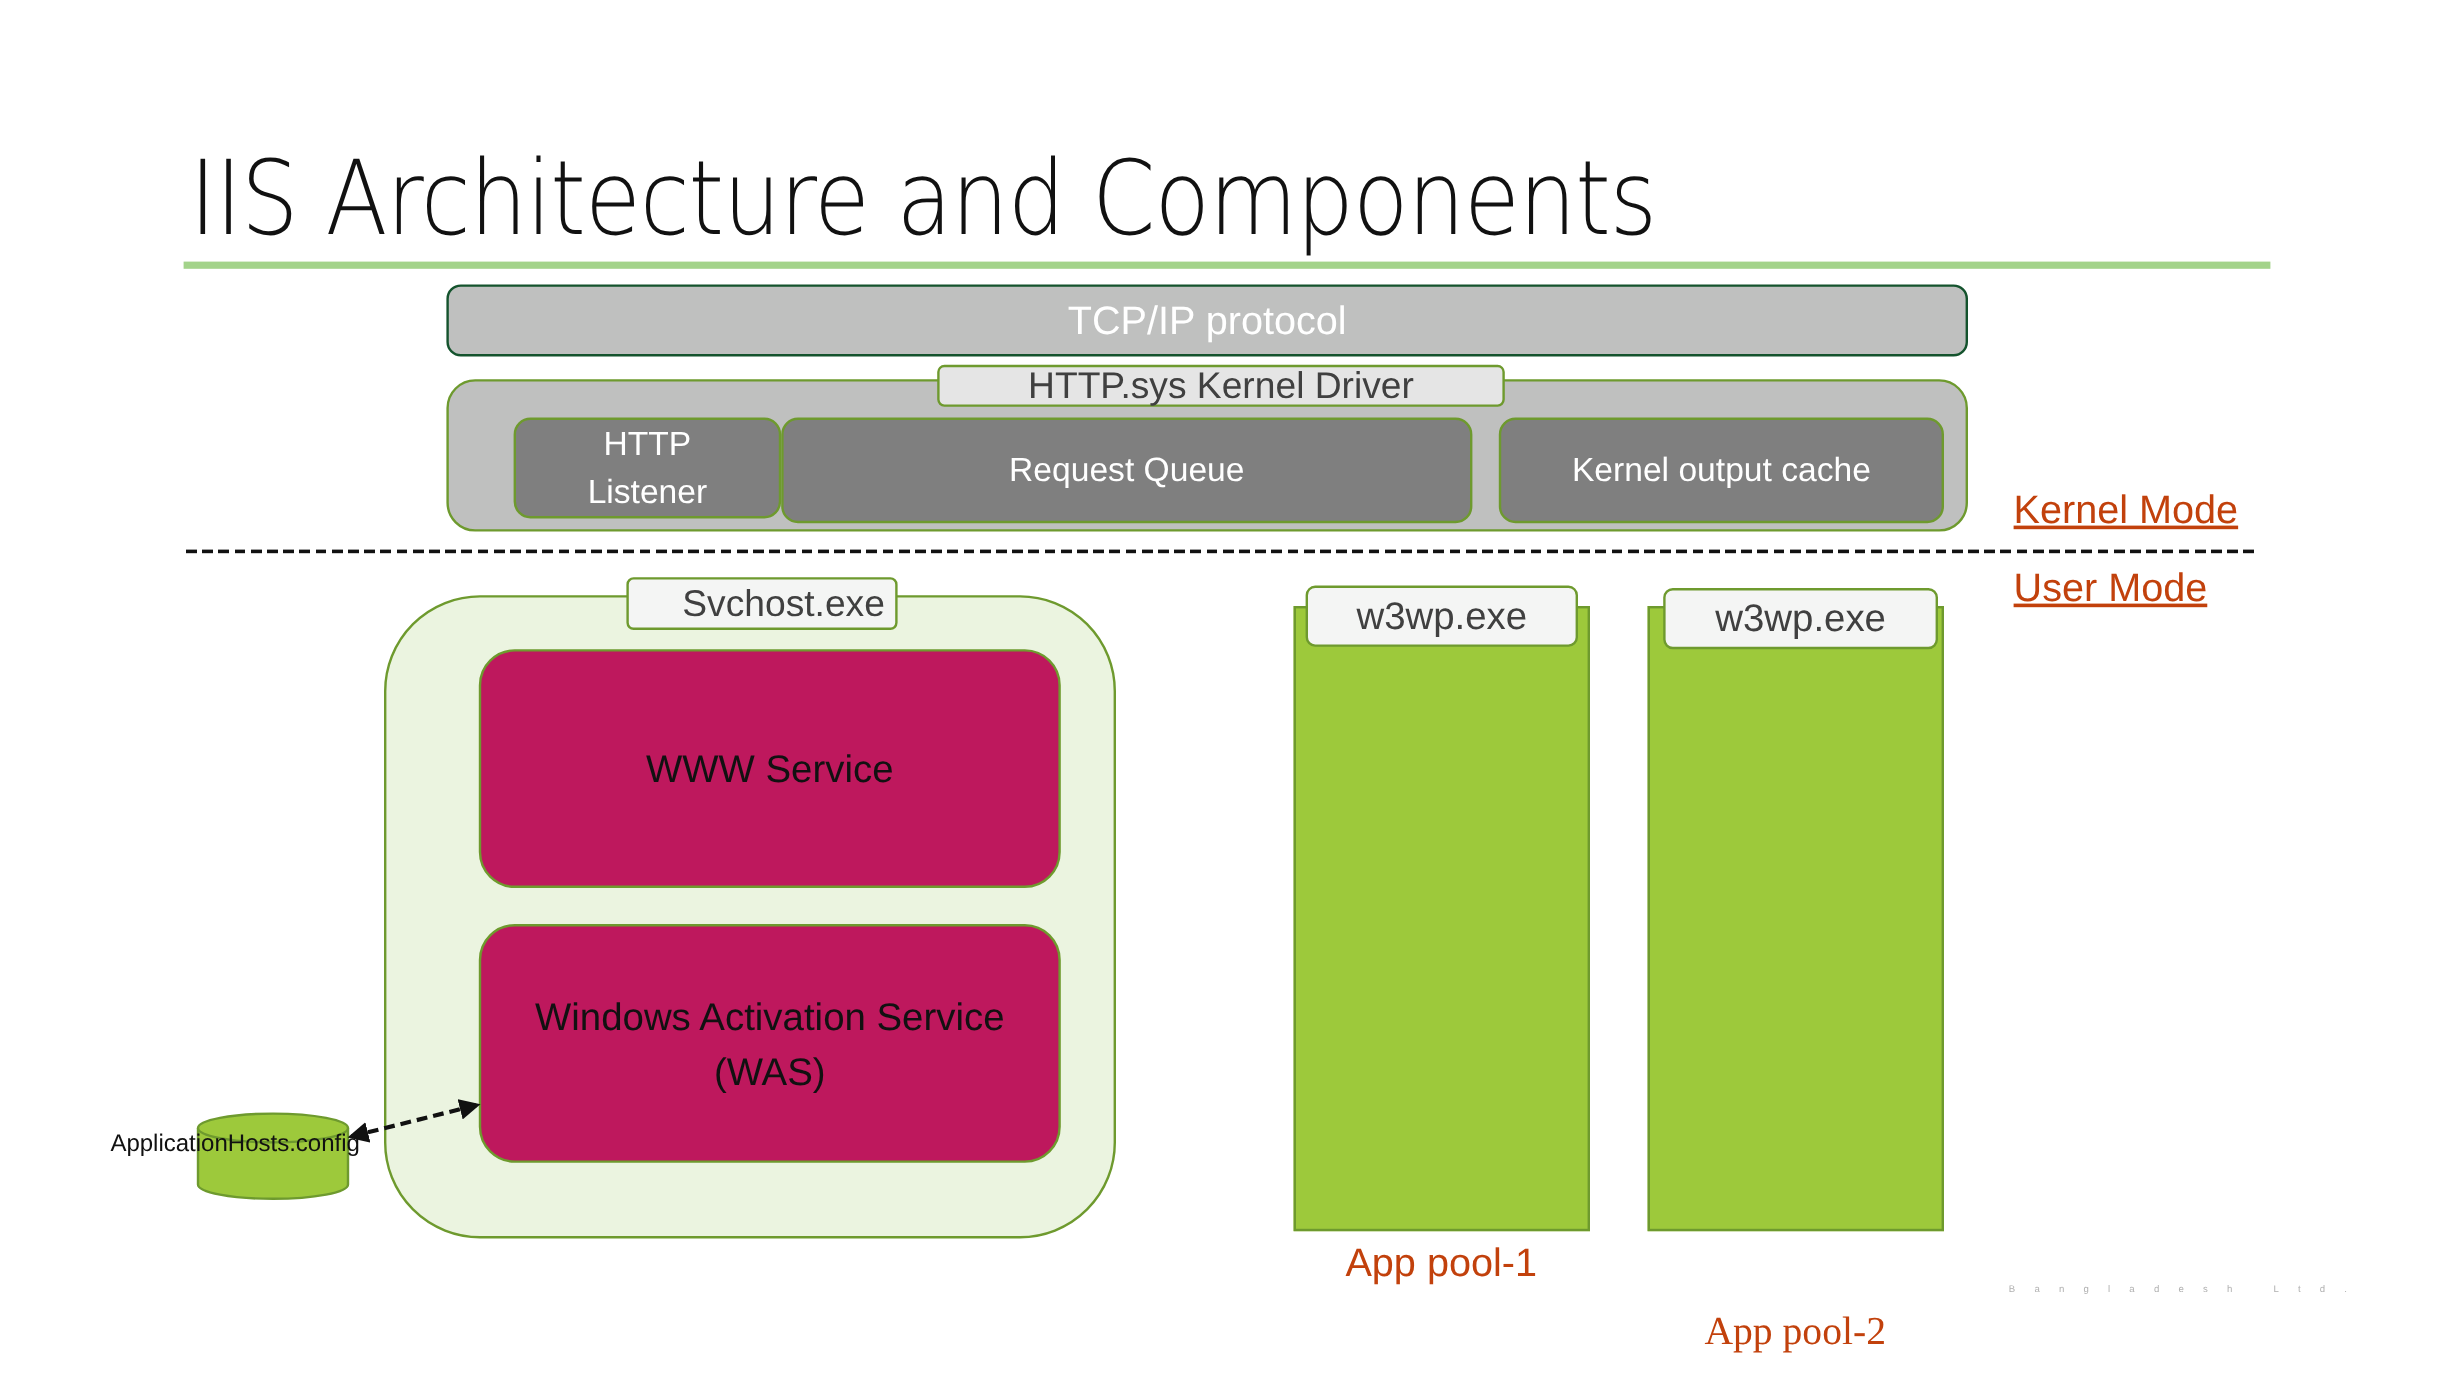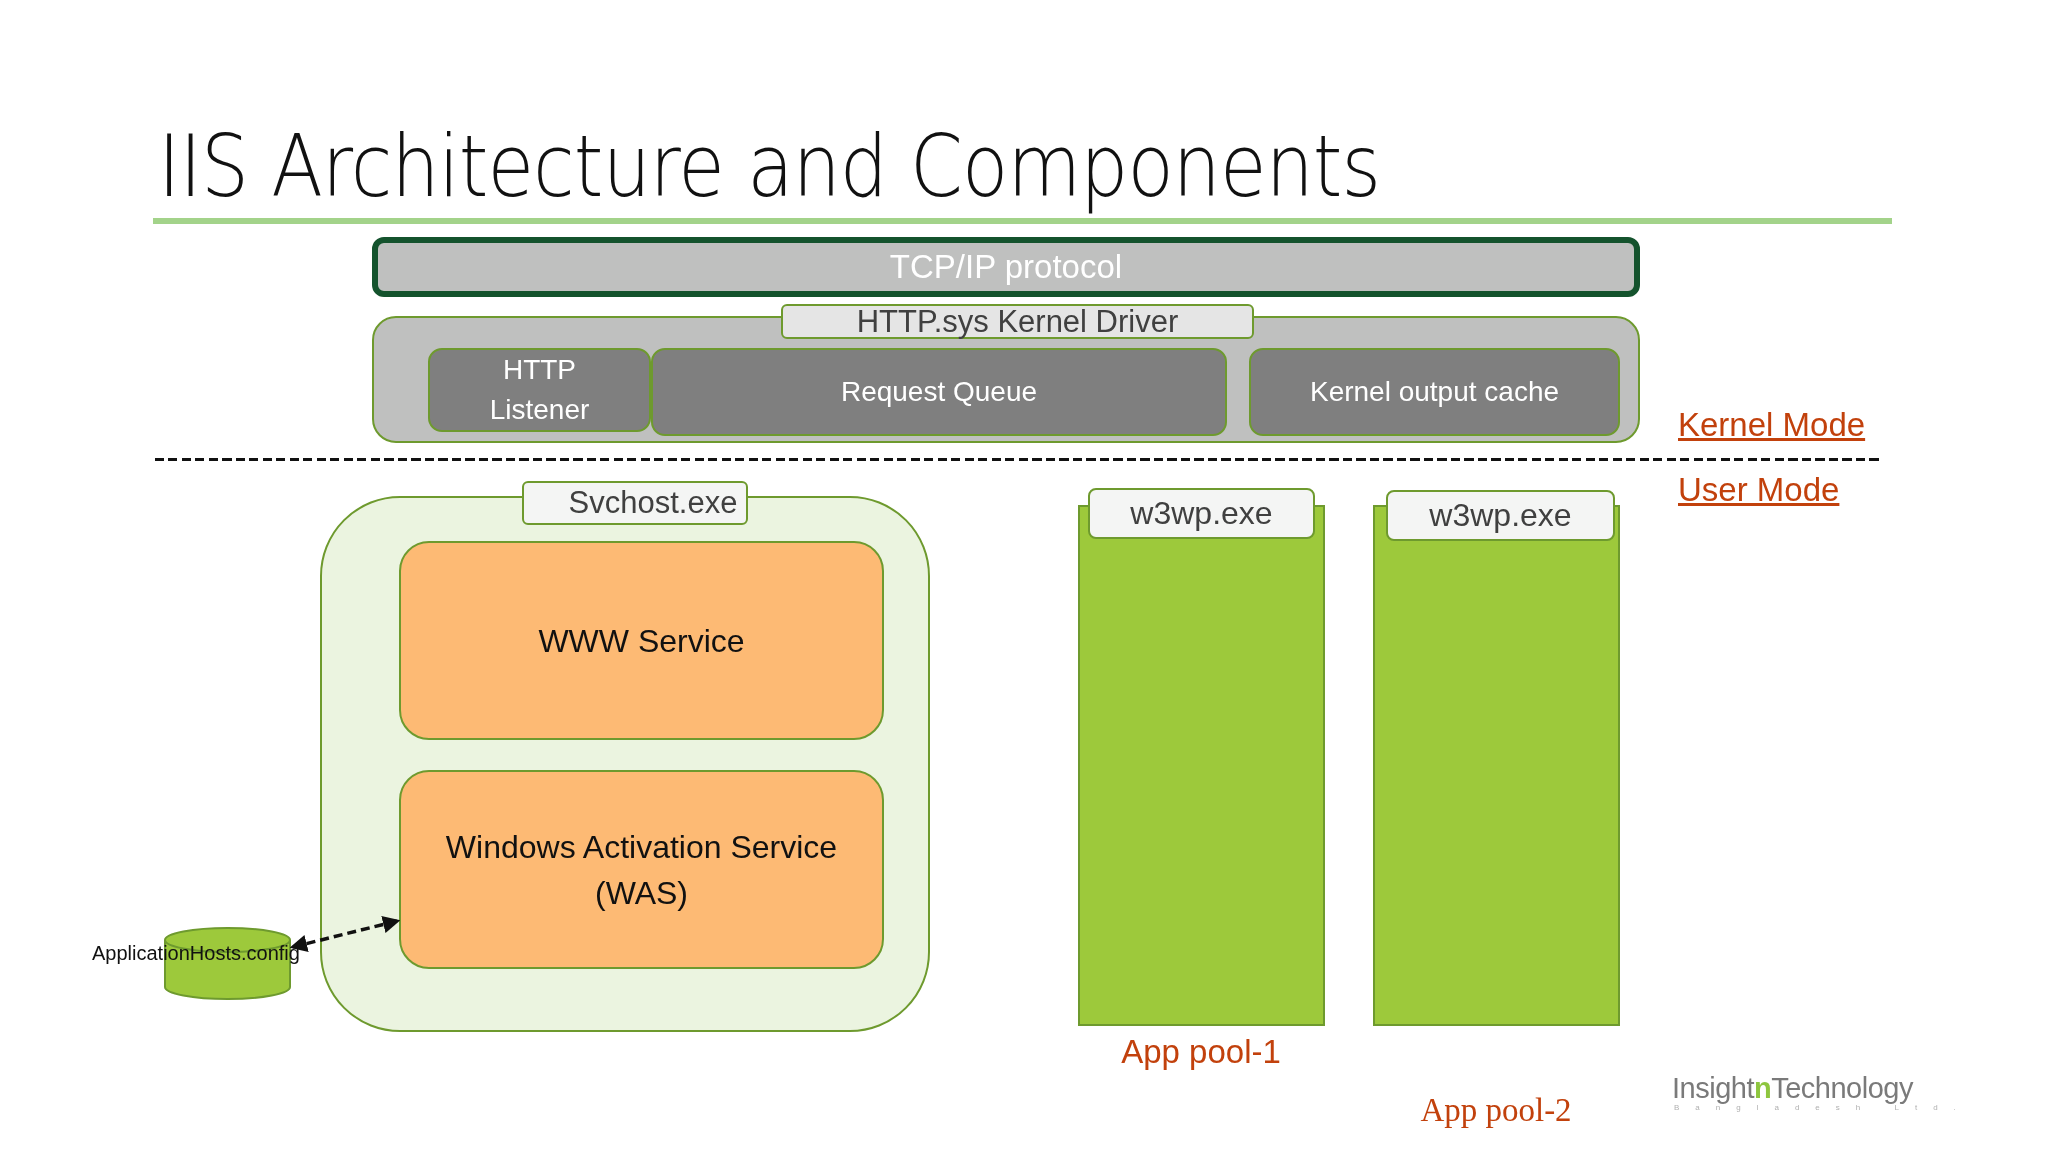--- a/index.html
+++ b/index.html
@@ -3,41 +3,41 @@
 <meta charset="utf-8">
 <style>
   html, body { margin: 0; padding: 0; }
   body { width: 2048px; height: 1152px; background: #ffffff; position: relative; overflow: hidden;
          font-family: "Liberation Sans", "DejaVu Sans", sans-serif; }
   .abs { position: absolute; box-sizing: border-box; }
   .title { left: 158px; top: 116px; font-size: 86px; color: #111; font-weight: 300; letter-spacing: -1px;
            font-family: "DejaVu Sans", sans-serif; transform: scaleX(0.88); transform-origin: left top; white-space: nowrap; }
   .title-rule { left: 153px; top: 218px; width: 1739px; height: 6px; background: #a3d38a; }
 
-  .tcp { left: 372px; top: 237px; width: 1268px; height: 60px; background: #bfc0bf; border: 6px solid #14532d;
+  .tcp { left: 372px; top: 237px; width: 1268px; height: 60px; background: #bfc0bf; border: 2px solid #14532d;
          border-radius: 12px; display: flex; align-items: center; justify-content: center; color: #ffffff; font-size: 33px; }
   .httpsys { left: 372px; top: 316px; width: 1268px; height: 127px; background: #bfc0bf; border: 2px solid #6e9a2e; border-radius: 24px; }
   .httpsys-label { left: 781px; top: 304px; width: 473px; height: 35px; background: #e5e5e5; border: 2px solid #6e9a2e;
          border-radius: 6px; display: flex; align-items: center; justify-content: center; color: #404040; font-size: 31px; }
   .kbox { top: 348px; height: 88px; background: #7f7f7f; border: 2px solid #6e9a2e; border-radius: 14px;
           display: flex; align-items: center; justify-content: center; color: #ffffff; font-size: 28px; text-align: center; line-height: 40px; }
   .kbox.listener { left: 407px; width: 223px; top: 348px; height: 84px; flex-direction: column; margin-left: 21px; }
   .kbox.queue { left: 651px; width: 576px; }
   .kbox.cache { left: 1249px; width: 371px; }
 
   .mode-label { font-size: 33px; color: #c2410c; white-space: nowrap; text-decoration: underline; }
   .kernel-mode { left: 1678px; top: 406px; }
   .user-mode { left: 1678px; top: 471px; }
   .divider { left: 155px; top: 458px; width: 1725px; height: 3px;
              background: repeating-linear-gradient(90deg, #111 0 9px, transparent 9px 13.5px); }
 
   .svchost { left: 320px; top: 496px; width: 610px; height: 536px; background: #ebf4e0; border: 2px solid #6e9a2e; border-radius: 80px; }
   .svchost-label { left: 522px; top: 481px; width: 226px; height: 44px; background: #f4f5f4; border: 2px solid #6e9a2e;
          border-radius: 6px; display: flex; align-items: center; justify-content: center; color: #404040; font-size: 31px; padding-left: 36px; }
-  .svc { left: 399px; width: 485px; height: 199px; background: #fdba74; border: 2px solid #6e9a2e; border-radius: 30px;
+  .svc { left: 399px; width: 485px; height: 199px; background: #be185d; border: 2px solid #6e9a2e; border-radius: 30px;
          display: flex; flex-direction: column; align-items: center; justify-content: center; color: #111; font-size: 32px; line-height: 46px; text-align: center; }
   .www { top: 541px; }
   .was { top: 770px; }
 
   .pool { top: 505px; width: 247px; height: 521px; background: #9dc93b; border: 2px solid #6e9a2e; }
   .pool1 { left: 1078px; }
   .pool2 { left: 1373px; }
   .pool-label { height: 51px; background: #f4f5f4; border: 2px solid #6e9a2e; border-radius: 8px;
          display: flex; align-items: center; justify-content: center; color: #404040; font-size: 32px; }
   .pl1 { left: 1088px; top: 488px; width: 227px; }
@@ -106,15 +106,14 @@
 
 <div class="abs pool pool1"></div>
 <div class="abs pool-label pl1">w3wp.exe</div>
 <div class="abs pool-name pn1">App pool-1</div>
 
 <div class="abs pool pool2"></div>
 <div class="abs pool-label pl2">w3wp.exe</div>
 <div class="abs pool-name pn2">App pool-2</div>
 
 <div class="abs logo">
-  <div class="logo-main"><span>Insight</span><span class="logo-accent">n</span><span>Technology</span></div>
   <div class="logo-sub">Bangladesh Ltd.</div>
 </div>
 
 </body></html>

